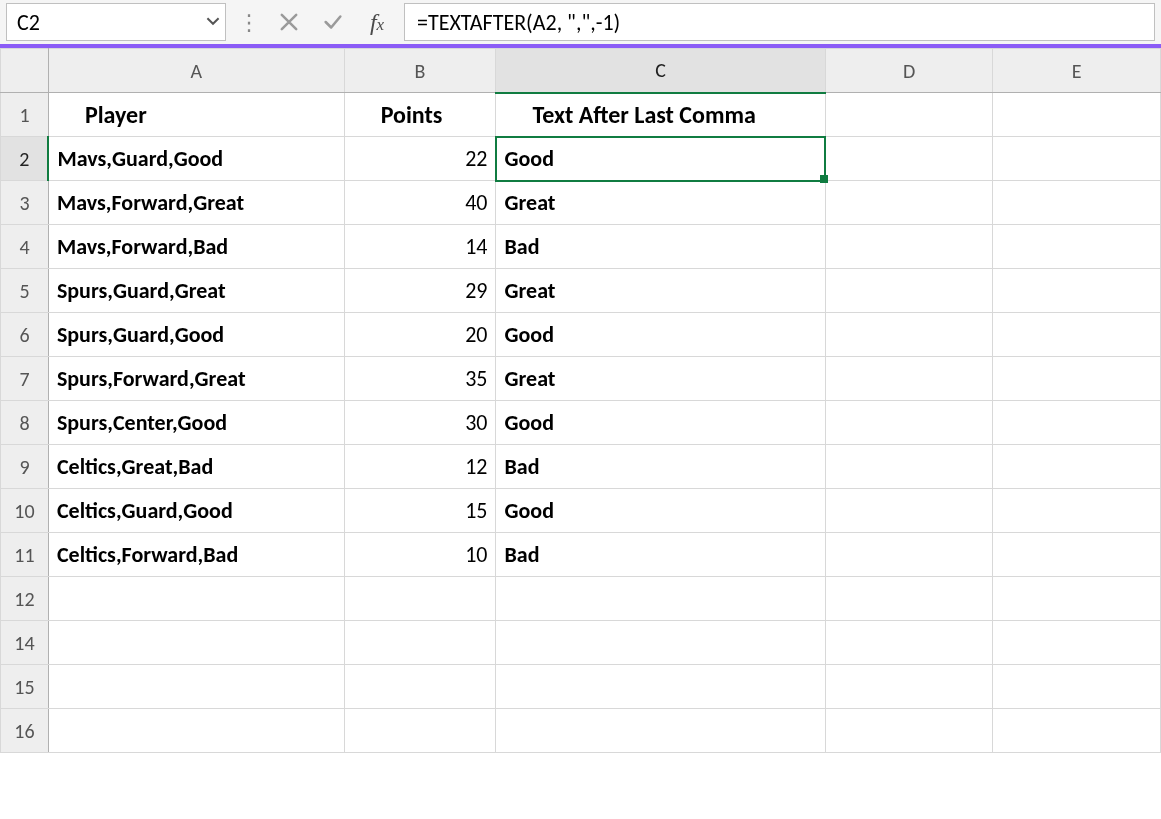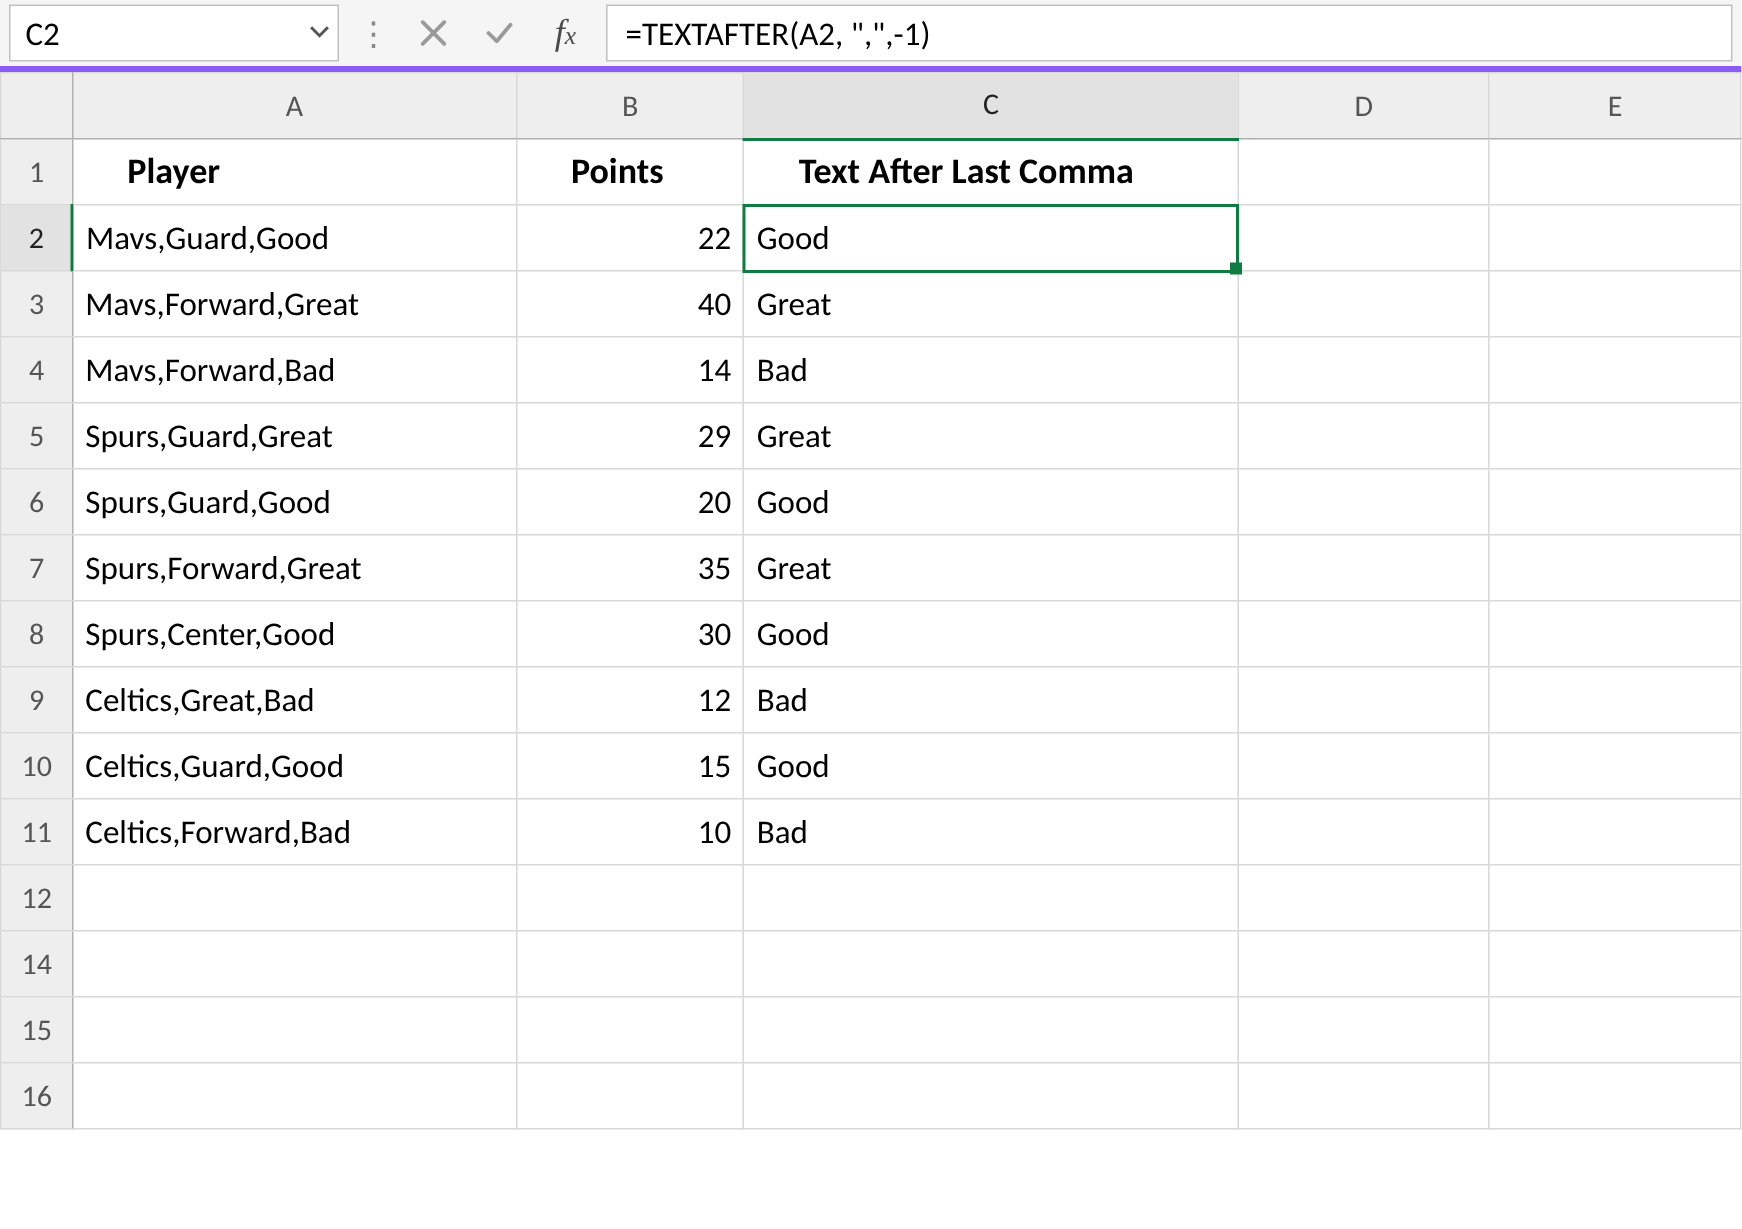--- a/index.html
+++ b/index.html
@@ -117,21 +117,21 @@
     width: 48px;
     border-right: 1px solid #b0b0b0;
   }
   .col-A { width: 296px; }
   .col-B { width: 152px; }
   .col-C { width: 330px; }
   .col-D { width: 168px; }
   .col-E { width: 168px; }
 
   td.cell { padding: 0 8px; font-size: 22px; }
-  td.left  { text-align: left; }
+  td.left  { text-align: left; font-weight: bold; }
   td.right { text-align: right; margin-top: 38px; }
   td.bold  { font-weight: bold; font-size: 24px; padding-left: 36px; }
 
   
   .sel {
     outline: 2px solid #107c41;
     outline-offset: -1px;
     position: relative;
   }
   .sel::after {

